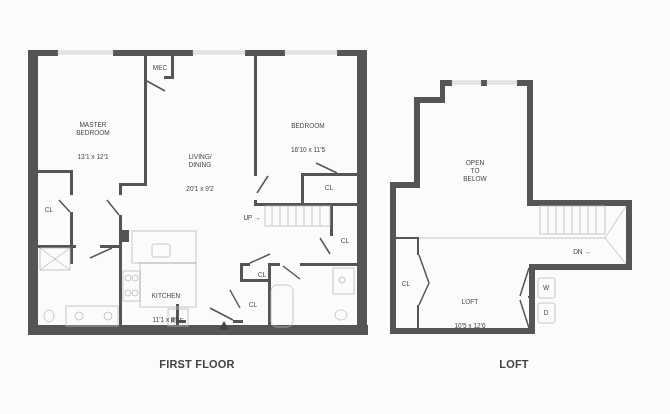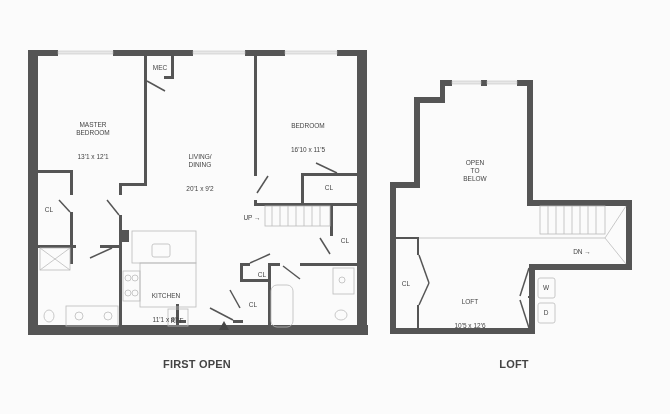--- a/index.html
+++ b/index.html
@@ -176,14 +176,14 @@
 BELOW</div>
 <div class="lbl" style="left:470px;top:282px;">
   <div>LOFT</div>
   <div>10'5 x 12'6</div>
 </div>
 <div class="lbl" style="left:406px;top:280px;">CL</div>
 <div class="lbl" style="left:546px;top:284px;">W</div>
 <div class="lbl" style="left:546px;top:309px;">D</div>
 <div class="lbl" style="left:582px;top:248px;"><span>DN</span> <span>→</span></div>
 
-<div class="title" style="left:197px;top:358px;">FIRST OPEN</div>
+<div class="title" style="left:197px;top:358px;">FIRST FLOOR</div>
 <div class="title" style="left:514px;top:358px;">LOFT</div>
 
 </body></html>

